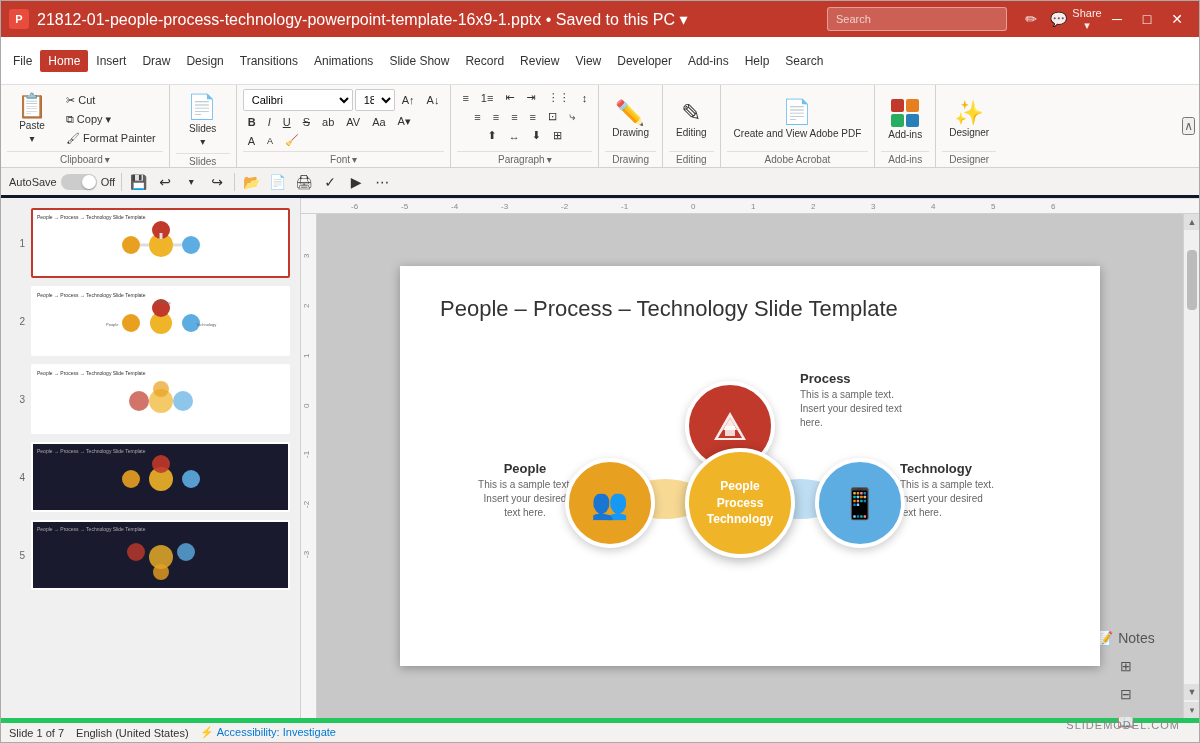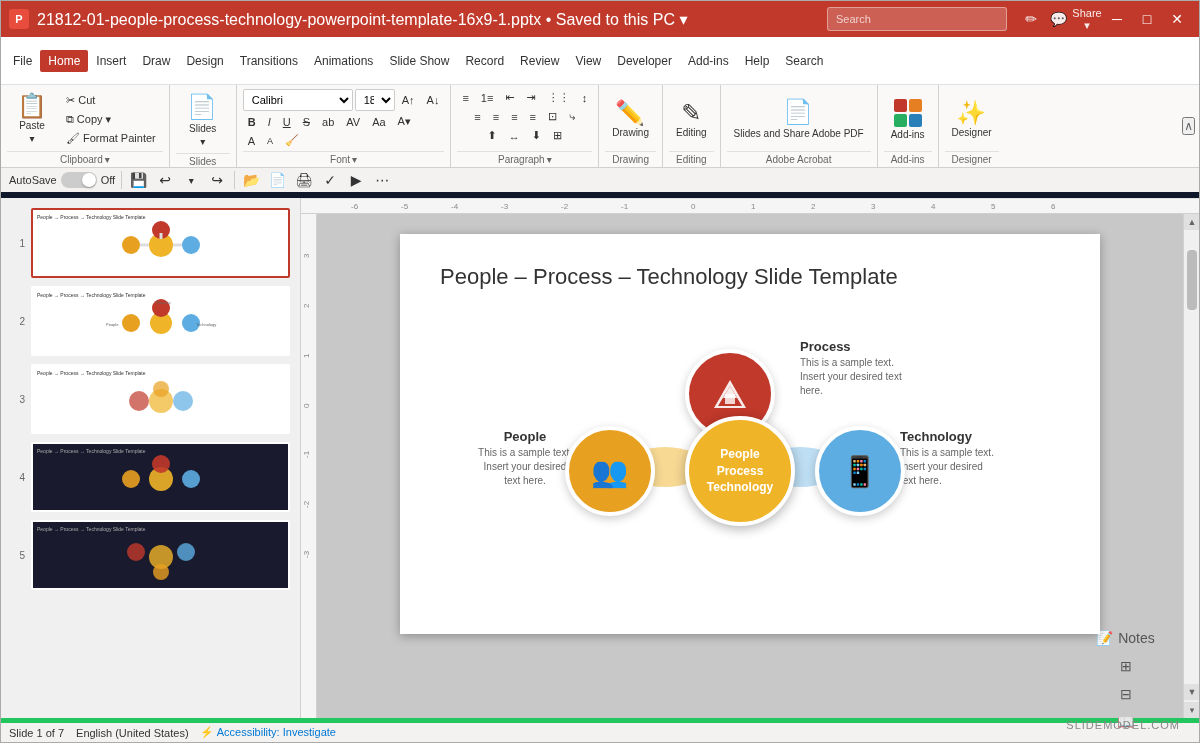--- a/index.html
+++ b/index.html
@@ -121,21 +121,21 @@
     .ribbon {
       background: #faf9f8;
       border-bottom: 1px solid #d1d1d1;
       flex-shrink: 0;
     }
 
     
     .toolbar-row {
       height: 30px;
       background: #f3f2f1;
-      border-bottom: 6px solid #0f172a;
+      border-bottom: 3px solid #0f172a;
       display: flex;
       align-items: center;
       padding: 0 8px;
       gap: 4px;
       flex-shrink: 0;
     }
     .toolbar-btn {
       width: 22px;
       height: 22px;
       border: none;
@@ -255,21 +255,21 @@
       background: #e8e8e8;
     }
     .editor-main {
       display: flex;
       flex: 1;
       overflow: hidden;
     }
     .canvas-wrapper {
       flex: 1;
       display: flex;
-      align-items: flex-start;
+      align-items: center;
       justify-content: center;
       background: #c8c8c8;
       overflow: hidden;
       padding: 20px;
     }
     .slide-canvas {
       background: white;
       width: 700px;
       height: 400px;
       box-shadow: 0 2px 10px rgba(0,0,0,0.3);
@@ -638,21 +638,21 @@
         </div>
         <div class="rg-label">
           <span>Editing</span>
         </div>
       </div>
 
       <div class="rg">
         <div class="rg-top">
           <div class="rb" style="min-width:80px;">
             <div style="font-size:24px; color:#c0392b;">📄</div>
-            <span style="text-align:center; font-size:10px; line-height:1.2;">Slides and Share
+            <span style="text-align:center; font-size:10px; line-height:1.2;">Create and View
 Adobe PDF</span>
           </div>
         </div>
         <div class="rg-label">
           <span>Adobe Acrobat</span>
         </div>
       </div>
 
       <div class="rg">
         <div class="rg-top">

